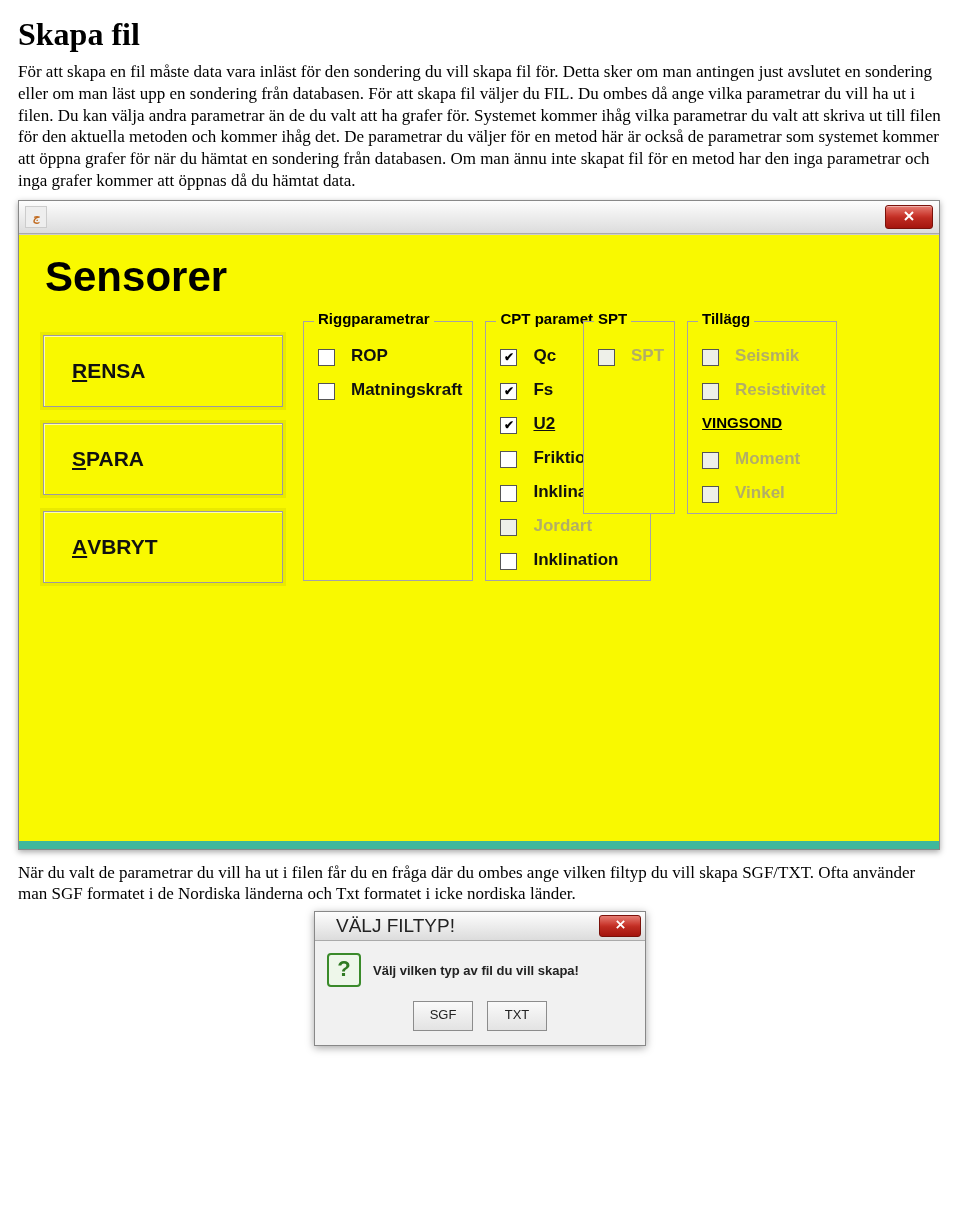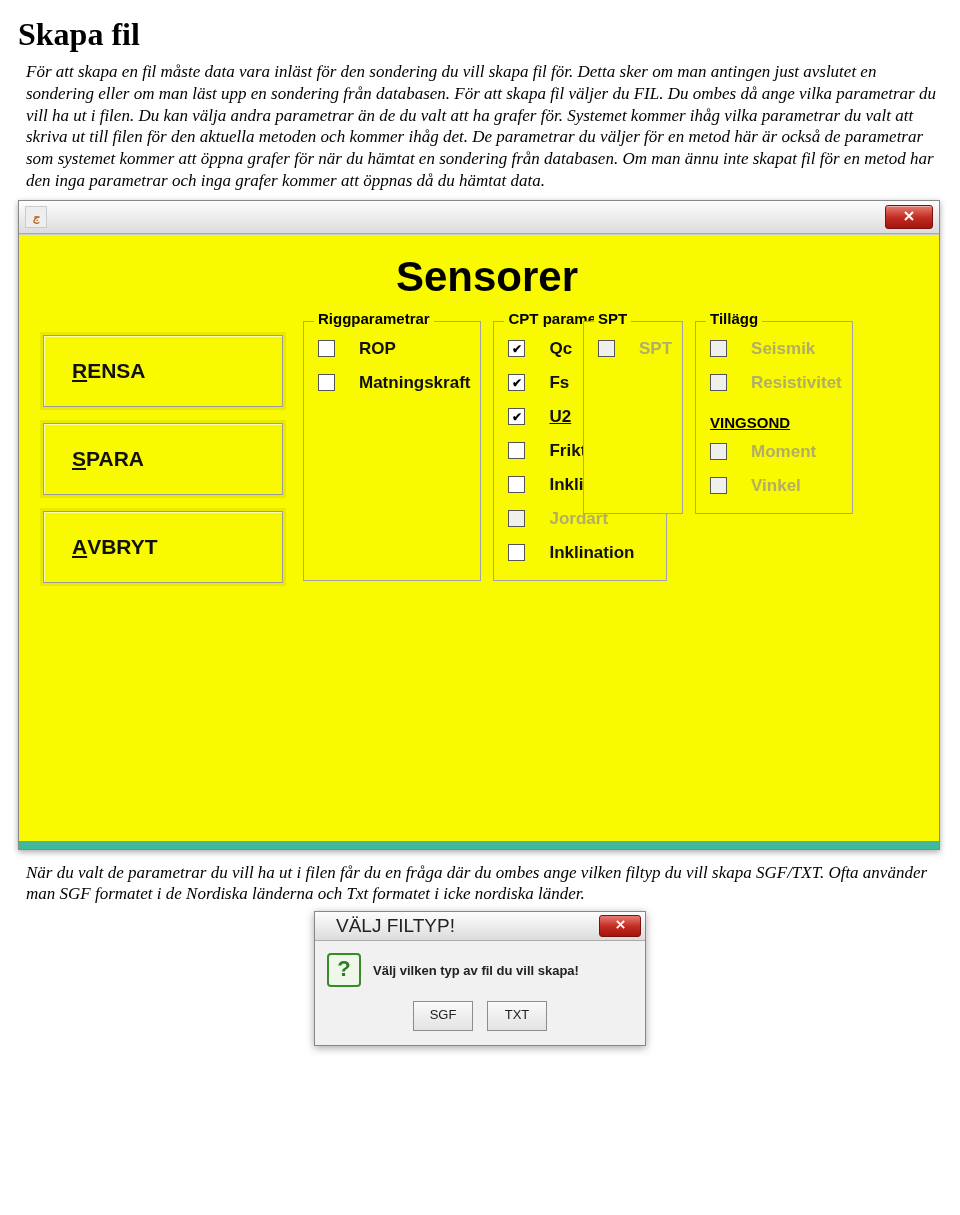--- a/index.html
+++ b/index.html
@@ -13,22 +13,21 @@
     padding: 12px 18px 20px 18px;
   }
   h1 {
     font-size: 32px;
     font-weight: bold;
     margin: 4px 0 8px 0;
   }
   p {
     font-size: 17px;
     line-height: 1.28;
-    margin: 0 0 4px 8px;
-    font-style: italic;
+    margin: 0 0 4px 0;
   }
   .para2 {
     margin-top: 12px;
   }
 
   
   .dialog1 {
     margin-top: 8px;
     width: 920px;
     border: 1px solid #888;
@@ -75,21 +74,20 @@
     position: relative;
     min-height: 570px;
     border-top: 1px solid #ccc;
   }
   .sensorer-title {
     font-size: 42px;
     font-weight: bold;
     color: #000;
     margin: 10px 0 20px 2px;
     font-family: Arial, sans-serif;
-    text-align: center;
   }
   .cols {
     display: flex;
     gap: 20px;
     align-items: flex-start;
   }
   .leftcol {
     width: 240px;
     display: flex;
     flex-direction: column;
@@ -130,23 +128,23 @@
     top: -12px;
     left: 10px;
     background: #f9f900;
     padding: 0 4px;
     font-size: 15px;
     font-weight: bold;
     font-family: Arial, sans-serif;
   }
   .cbrow {
     display: flex;
-    align-items: center;
+    align-items: flex-end;
     height: 34px;
-    gap: 24px;
+    gap: 16px;
   }
   .cb {
     width: 15px;
     height: 15px;
     border: 1px solid #555;
     background: #fff;
     display: inline-flex;
     align-items: center;
     justify-content: center;
     font-size: 12px;

